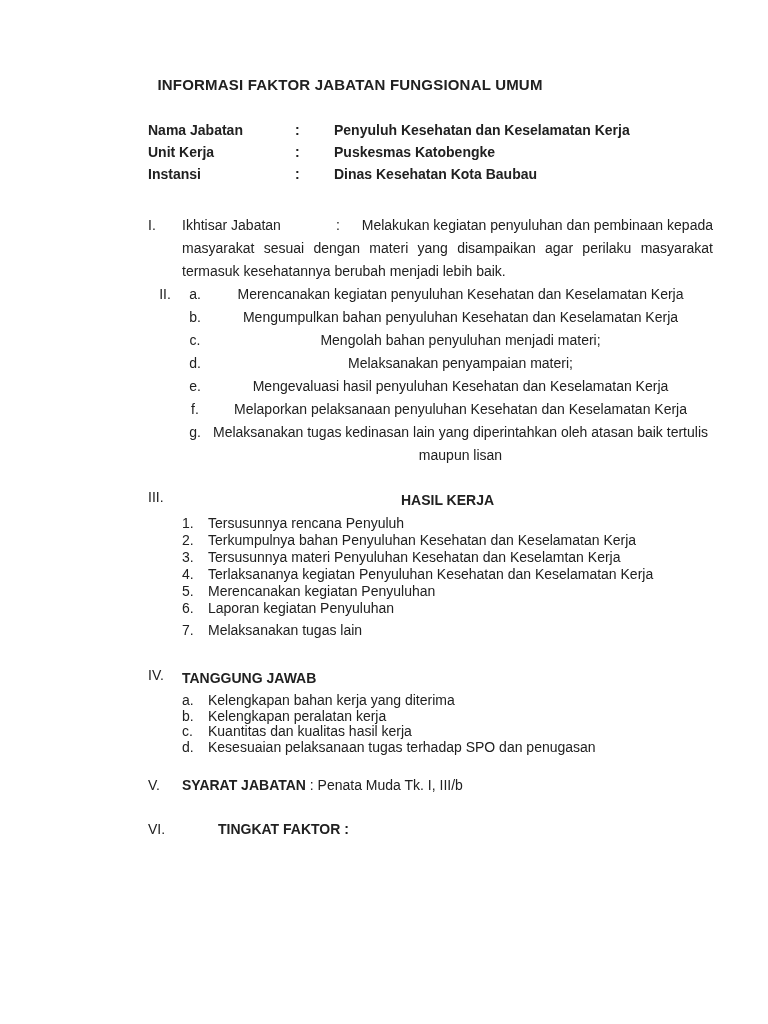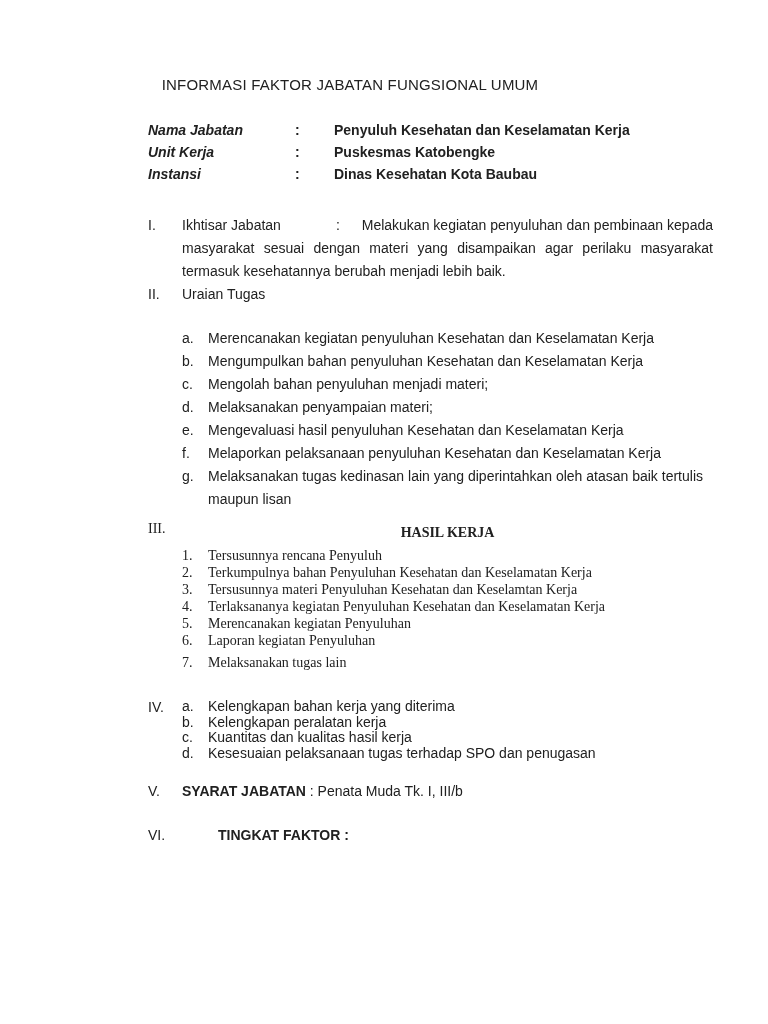--- a/index.html
+++ b/index.html
@@ -14,53 +14,53 @@
   }
   .doc-title {
     position: absolute;
     top: 77px;
     left: 0;
     width: 700px;
     margin: 0;
     text-align: center;
     font-size: 15px;
     line-height: 16px;
-    font-weight: 400;
+    font-weight: 700;
     letter-spacing: 0.2px;
   }
   .content {
     position: absolute;
     left: 148px;
     top: 119px;
     width: 565px;
     font-size: 14px;
   }
   
   .header-fields { margin-bottom: 29px; }
   .field-row { display: flex; font-weight: 700; line-height: 22px; }
-  .field-label { width: 147px; flex-shrink: 0; font-style: italic; }
+  .field-label { width: 147px; flex-shrink: 0; }
   .field-sep { width: 16px; flex-shrink: 0; }
   .field-value { flex: 1; margin-left: 23px; }
   
   .sec { display: flex; }
   .sec-num { width: 34px; flex-shrink: 0; }
   .sec-body { flex: 1; min-width: 0; }
   .bold { font-weight: 700; }
   
   .sec1 { line-height: 23px; margin-bottom: 0; }
   .justify-para { text-align: justify; }
   .sep-gap { margin-left: 55px; margin-right: 18px; }
   
-  .sec2 { line-height: 23px; margin-bottom: 10px; }
+  .sec2 { line-height: 23px; margin-bottom: 22px; text-align: center; }
   .sec2-heading { margin-bottom: 21px; }
   .item-row { display: flex; }
   .marker { width: 26px; flex-shrink: 0; }
   .item-text { flex: 1; min-width: 0; }
   
-  .sec3 { margin-bottom: 28px; font-family: Liberation Serif, serif; }
+  .sec3 { margin-bottom: 28px; }
   .sec3 .sec-heading { line-height: 23px; margin-bottom: 3px; text-align: center; }
   .sec3 .item-row { line-height: 17px; }
   .sec3 .item-row.spaced { margin-top: 5px; }
   
   .sec4 { margin-bottom: 19px; }
   .sec4 .sec-heading { line-height: 23px; margin-bottom: 3px; }
   .sec4 .item-row { line-height: 15.5px; }
   
   .sec5 { line-height: 23px; margin-bottom: 21px; }
   .sec6 { line-height: 23px; gap: 36px; }
@@ -93,21 +93,20 @@
     </div>
 
     <div class="sec sec1">
       <div class="sec-num">I.</div>
       <div class="sec-body justify-para"><span>Ikhtisar Jabatan</span><span class="sep-gap">:</span> <span>Melakukan kegiatan penyuluhan dan pembinaan kepada masyarakat sesuai dengan materi yang disampaikan agar perilaku masyarakat termasuk kesehatannya berubah menjadi lebih baik.</span></div>
     </div>
 
     <div class="sec sec2">
       <div class="sec-num">II.</div>
       <div class="sec-body">
-        <div class="sec2-heading">Uraian Tugas</div>
         <div>
           <div class="item-row">
             <span class="marker">a.</span>
             <span class="item-text">Merencanakan kegiatan penyuluhan Kesehatan dan Keselamatan Kerja</span>
           </div>
           <div class="item-row">
             <span class="marker">b.</span>
             <span class="item-text">Mengumpulkan bahan penyuluhan Kesehatan dan Keselamatan Kerja</span>
           </div>
           <div class="item-row">
@@ -167,20 +166,21 @@
             <span class="marker">7.</span>
             <span class="item-text">Melaksanakan tugas lain</span>
           </div>
         </div>
       </div>
     </div>
 
     <div class="sec sec4">
       <div class="sec-num">IV.</div>
       <div class="sec-body">
+        <div class="sec-heading bold">TANGGUNG JAWAB</div>
         <div>
           <div class="item-row">
             <span class="marker">a.</span>
             <span class="item-text">Kelengkapan bahan kerja yang diterima</span>
           </div>
           <div class="item-row">
             <span class="marker">b.</span>
             <span class="item-text">Kelengkapan peralatan kerja</span>
           </div>
           <div class="item-row">

